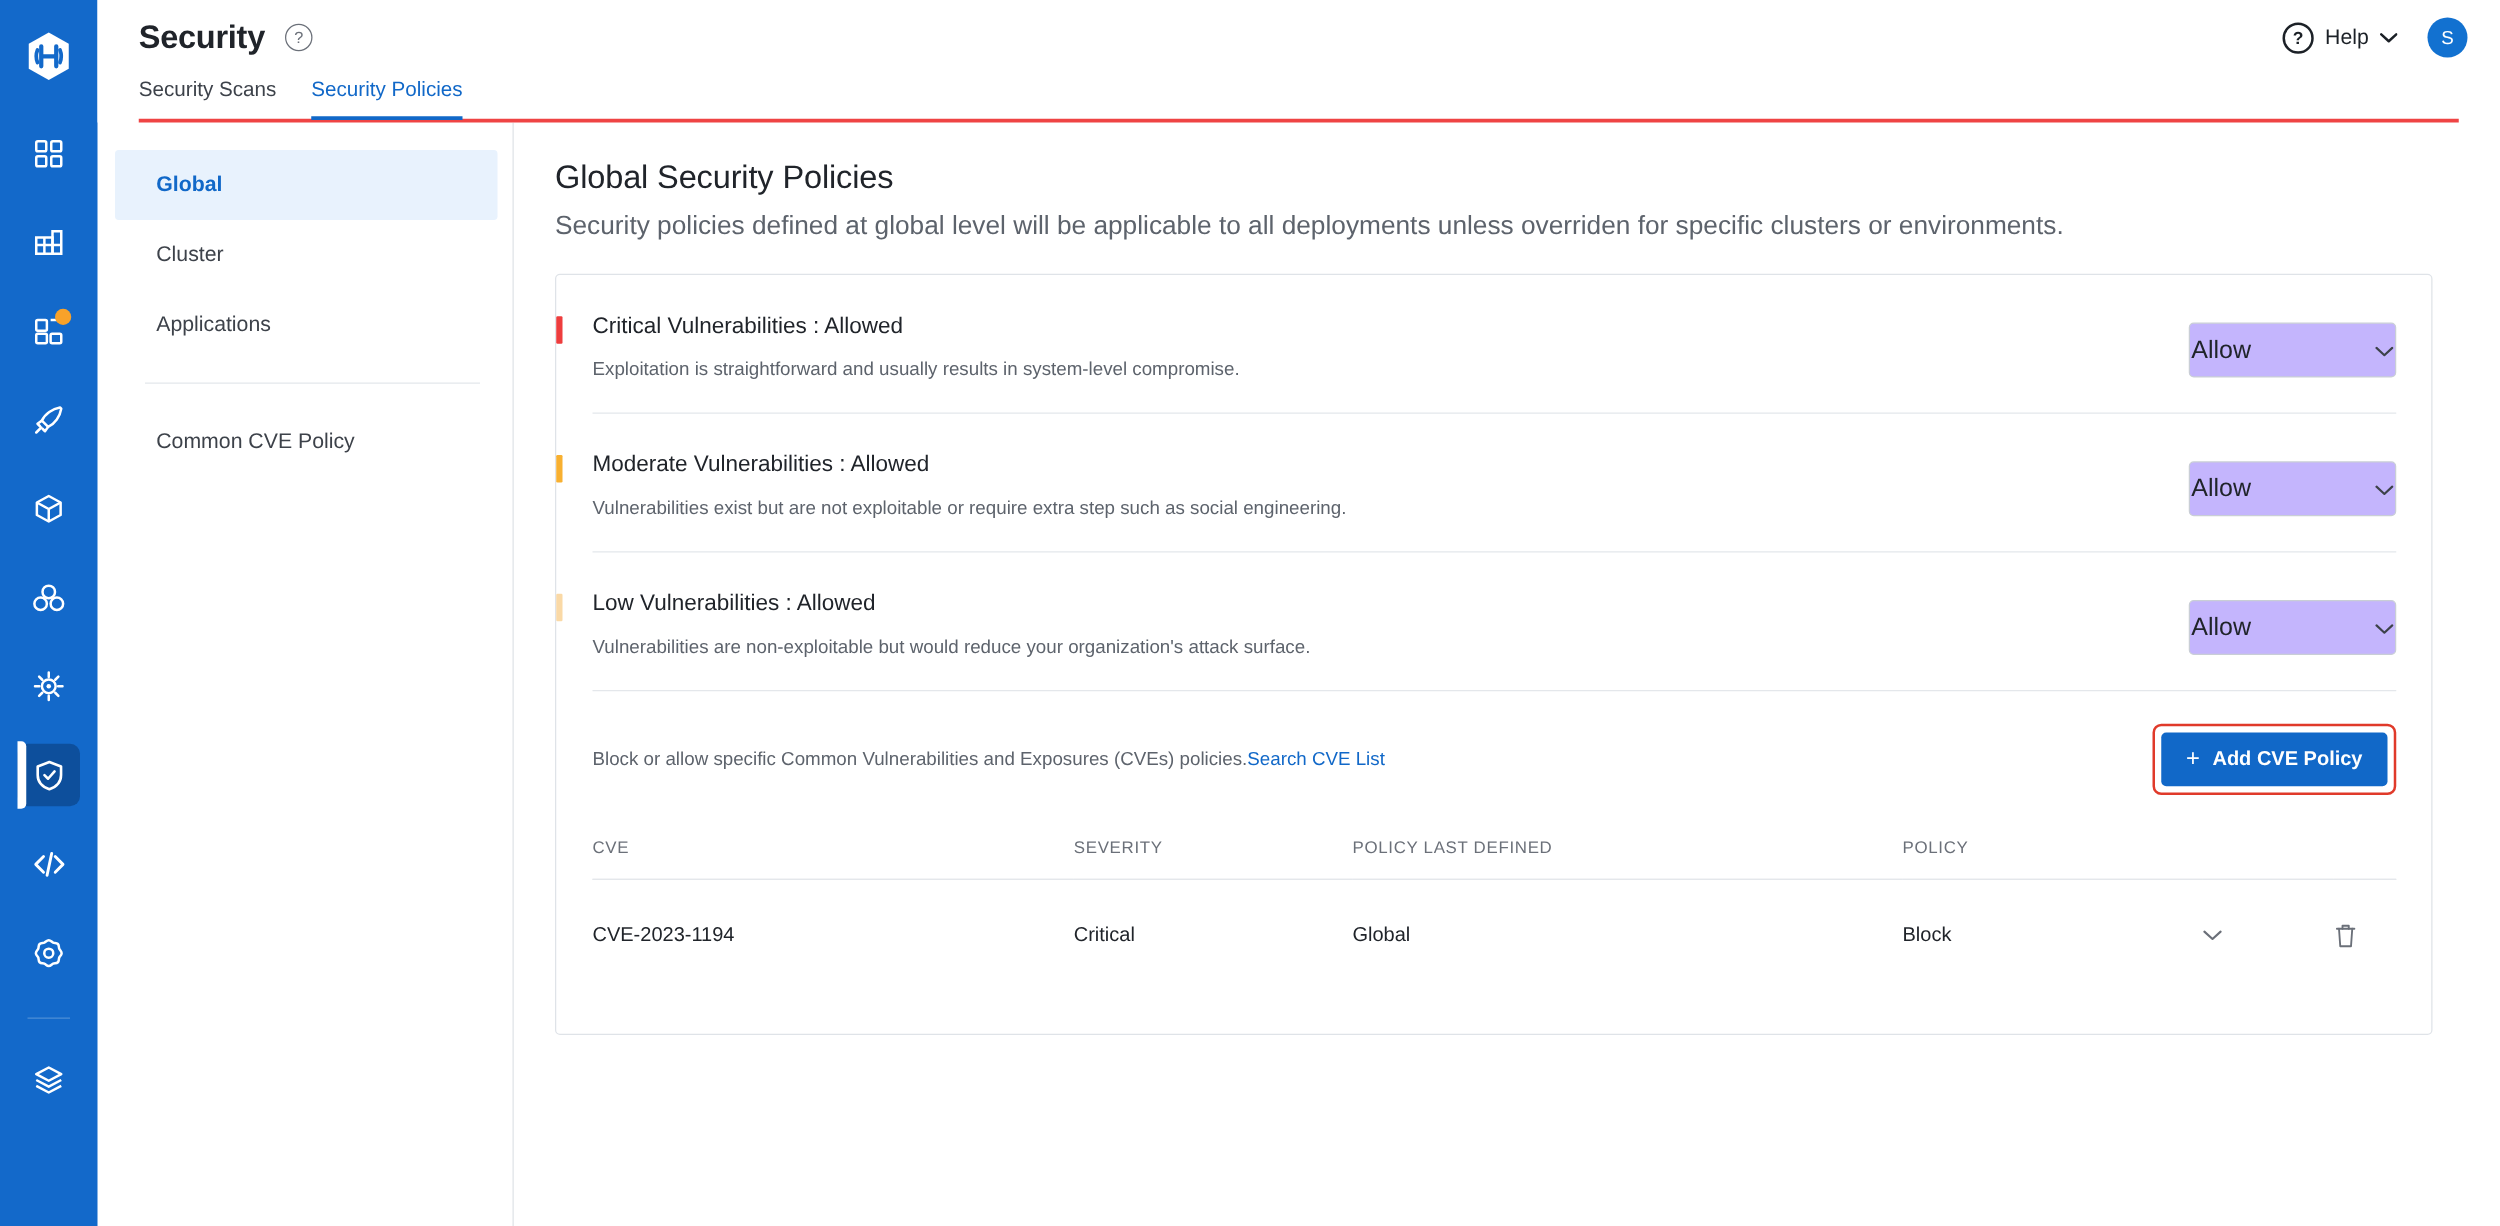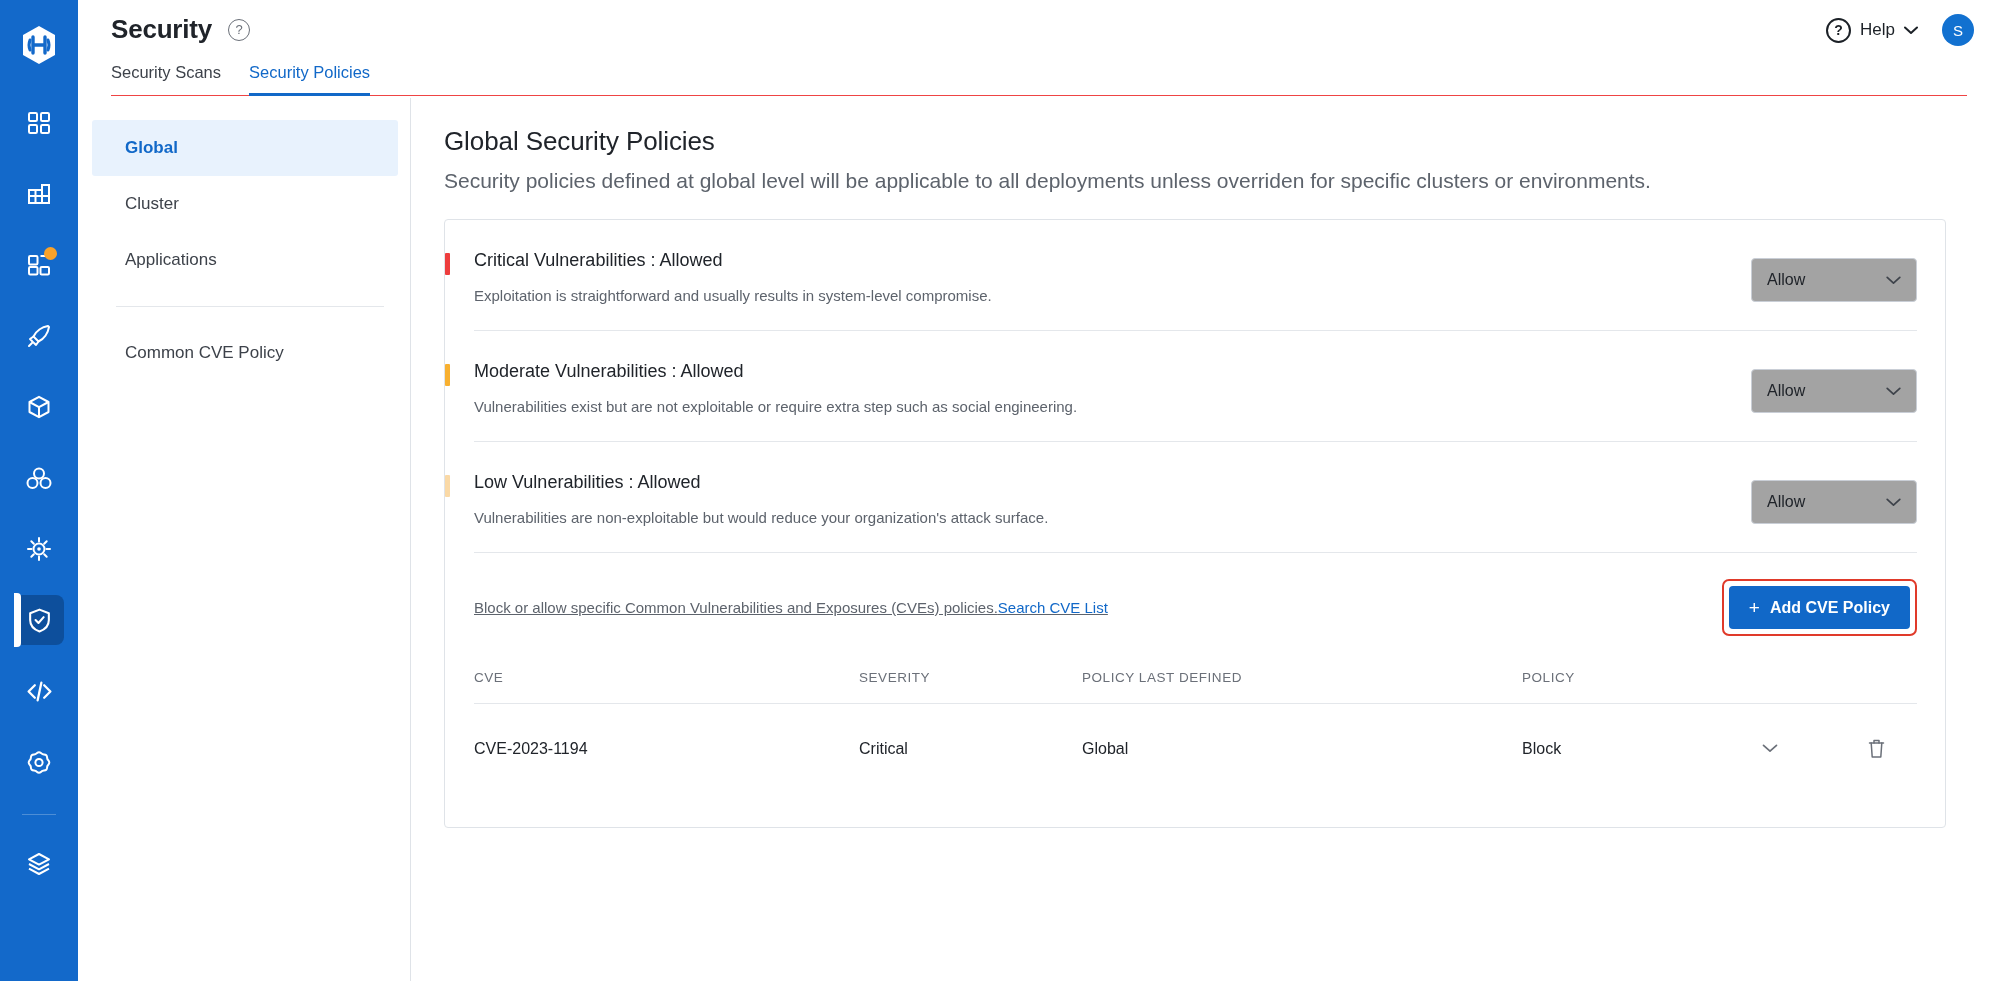--- a/index.html
+++ b/index.html
@@ -93,21 +93,21 @@
     font-size: 13px;
     display: flex; align-items: center; justify-content: center;
     cursor: pointer;
     font-weight: normal;
   }
 
   .tabs {
     display: flex;
     gap: 28px;
     margin-top: 18px;
-    border-bottom: 1px solid #ef4444;
+    border-bottom: 3px solid #ef4444;
     width: calc(100% - 33px);
     position: relative;
   }
   .tab {
     font-size: 16.5px;
     color: #3d424a;
     padding-bottom: 11px;
     cursor: pointer;
     border-bottom: 3px solid transparent;
     margin-bottom: -1px;
@@ -230,39 +230,39 @@
     margin-top: 16px;
   }
   .policy-select {
     width: 166px;
     height: 44px;
     border: 1px solid #c9ced6;
     border-radius: 4px;
     display: flex;
     align-items: center;
     justify-content: space-between;
-    padding: 0 15px;
-    font-size: 16px;
+    padding: 0 1px;
+    font-size: 20px;
     color: #20242a;
     cursor: pointer;
-    background: #a3a3a3;
+    background: #c4b5fd;
     margin-top: 8px;
     flex: 0 0 166px;
   }
   .row-divider { height: 1px; background: #e4e7eb; margin: 0 28px 0 29px; }
 
   
   .cve-head {
     display: flex;
     align-items: flex-start;
     padding: 30px 28px 0 29px;
   }
   .cve-head-left { flex: 1; min-width: 0; }
   .cve-title { font-size: 18px; color: #20242a; }
-  .cve-sub { font-size: 15px; color: #5d636c; margin-top: 16px; text-decoration: underline; }
+  .cve-sub { font-size: 15px; color: #5d636c; margin-top: 16px; }
   .cve-link { color: #1168c8; cursor: pointer; }
 
   .add-btn-wrap {
     border: 2.5px solid #e03a2a;
     border-radius: 7px;
     padding: 5px;
     margin-top: -4px;
   }
   .add-btn {
     background: #1168c8;

